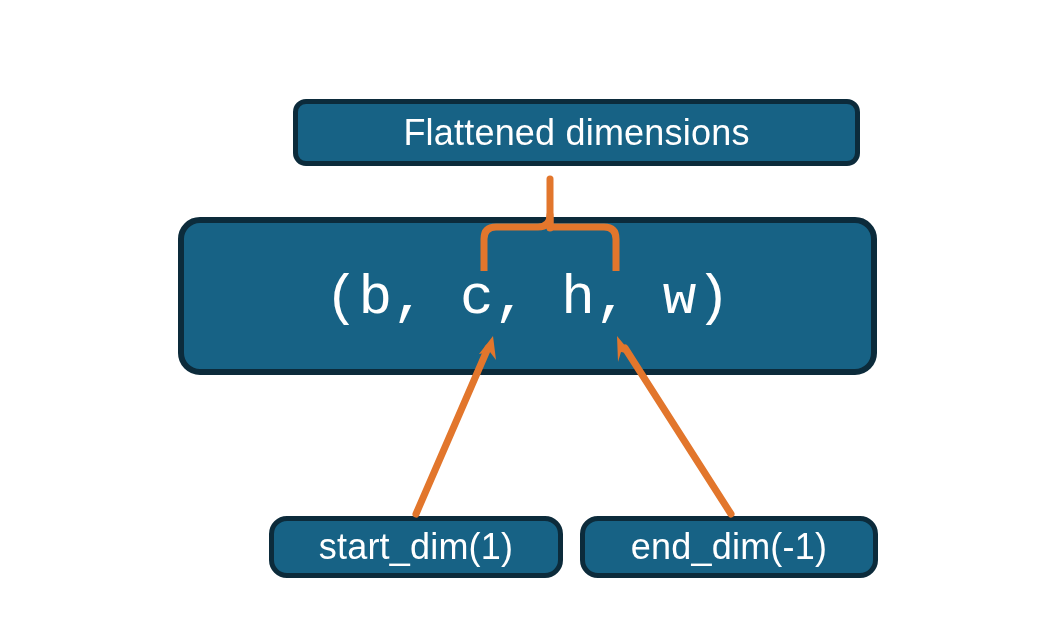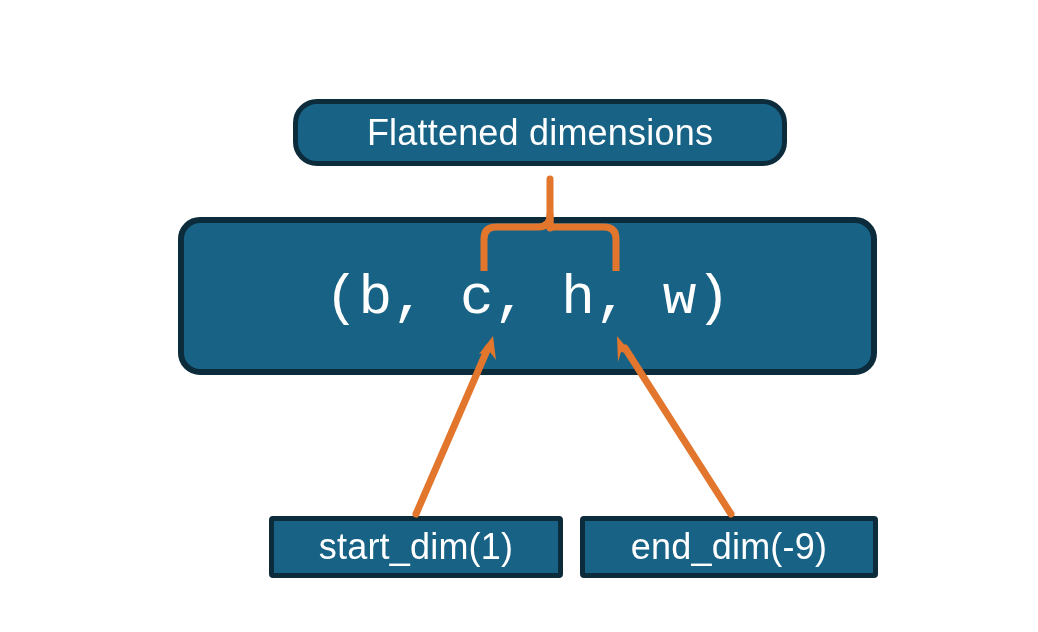--- a/index.html
+++ b/index.html
@@ -19,36 +19,36 @@
     left: 0;
     top: 0;
     width: 1038px;
     height: 632px;
   }
   .node {
     position: absolute;
     box-sizing: border-box;
     background: #176285;
     border: 5px solid #0c2b3b;
-    border-radius: 4px;
+    border-radius: 18px;
     display: flex;
     align-items: center;
     justify-content: center;
     color: #ffffff;
     font-weight: 400;
     letter-spacing: 0.2px;
     white-space: nowrap;
     user-select: none;
   }
   #node-flattened {
     left: 293px;
     top: 99px;
-    width: 494px;
+    width: 567px;
     height: 67px;
-    border-radius: 24px;
+    border-radius: 13px;
     font-size: 36px;
   }
   #node-shape {
     left: 178px;
     top: 217px;
     width: 699px;
     height: 158px;
     border-width: 6px;
     border-radius: 22px;
     font-size: 56px;
@@ -92,21 +92,21 @@
 
   <div class="node" id="node-shape">
     <span class="shape-label">(b, c, h, w)</span>
   </div>
 
   <div class="node" id="node-start">
     <span>start_dim(1)</span>
   </div>
 
   <div class="node" id="node-end">
-    <span>end_dim(-9)</span>
+    <span>end_dim(-1)</span>
   </div>
 
   <svg id="overlay-svg" viewBox="0 0 1038 632">
 
     <path d="M 484 271
              L 484 239
              Q 484 227 496 227
              L 538 227
              Q 550 227 550 215
              L 550 227

